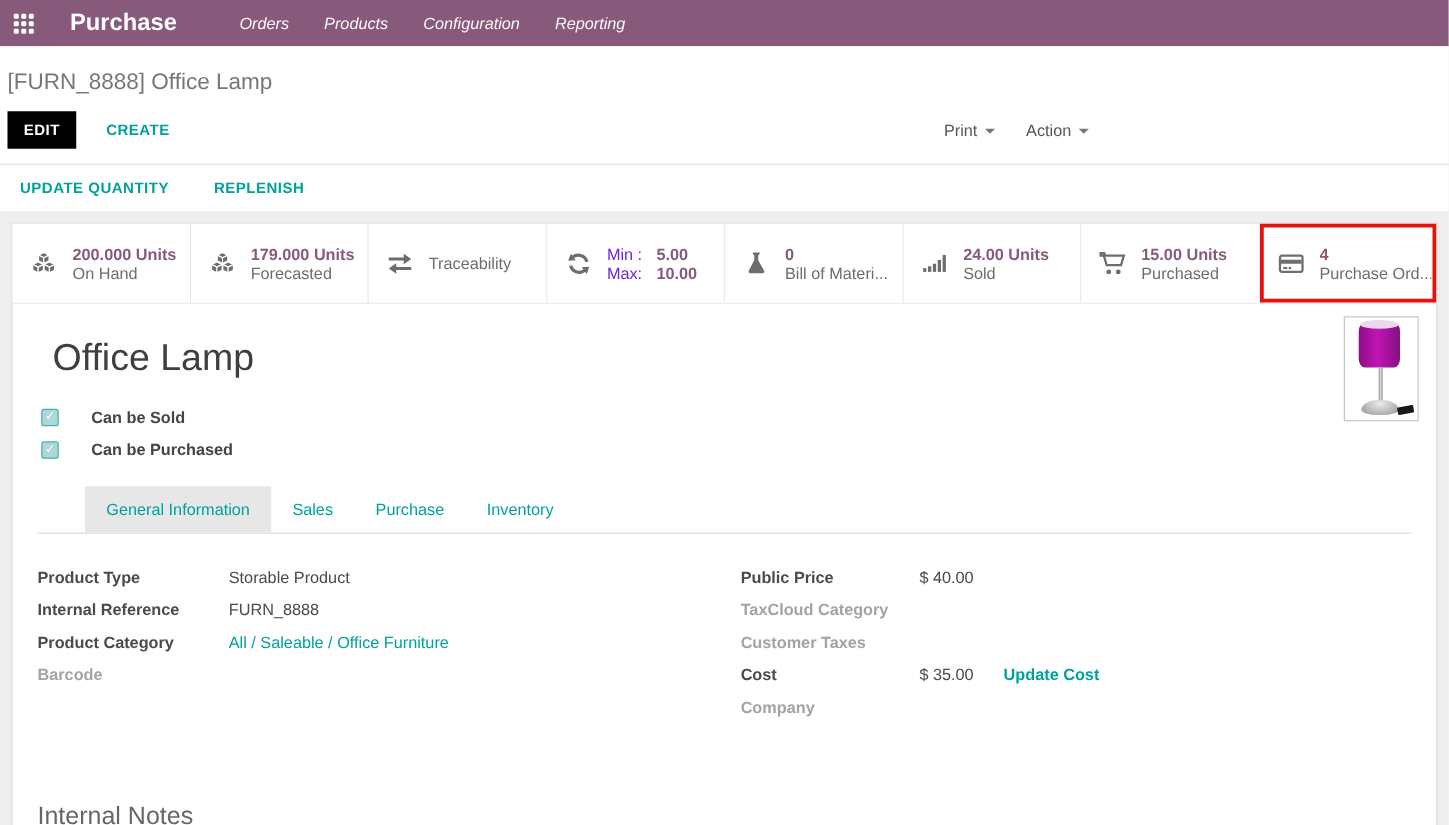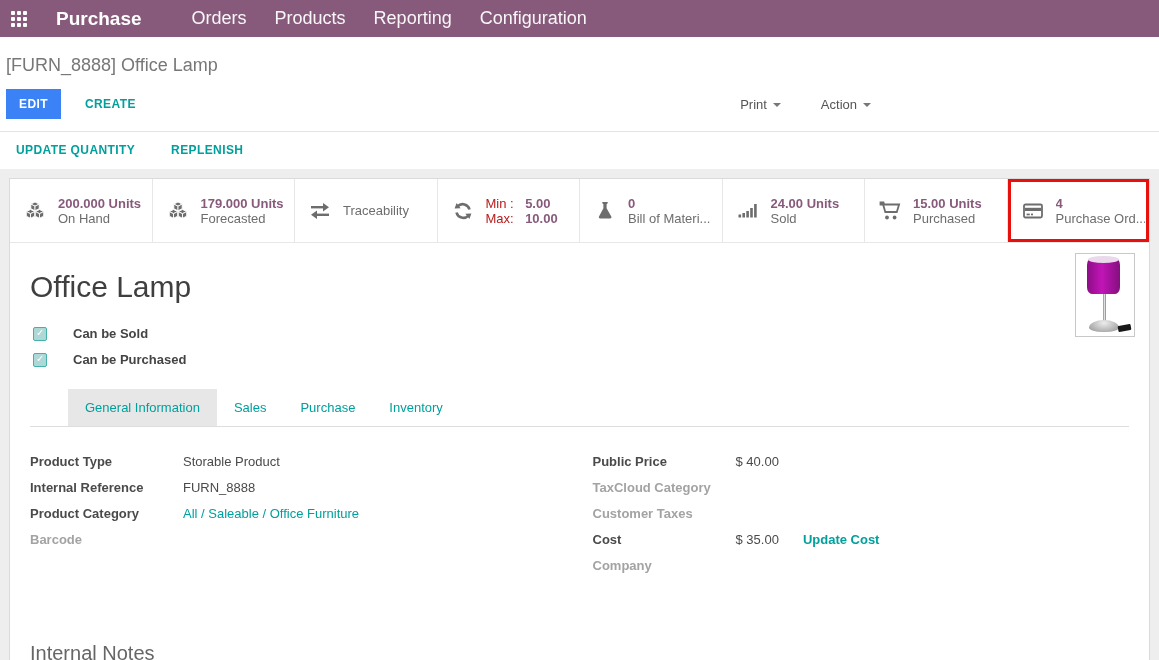--- a/index.html
+++ b/index.html
@@ -11,30 +11,30 @@
     color:#4a4a4a;
   }
 
   
   .navbar { height:37px; background:#875A7B; display:flex; align-items:center; color:#fff; }
   .apps-btn { width:38px; height:37px; display:flex; align-items:center; justify-content:center; cursor:pointer; }
   .grid-icon { display:grid; grid-template-columns:repeat(3,4px); grid-gap:2px; }
   .grid-icon i { width:4px; height:4px; background:#fff; border-radius:1px; }
   .nav-title { font-size:19px; font-weight:bold; margin:0 36px 0 18px; cursor:pointer; }
   .nav-menu { display:flex; height:37px; }
-  .nav-item { padding:0 14px; line-height:37px; font-size:18px; color:rgba(255,255,255,.95); cursor:pointer; }
+  .nav-item { padding:0 14px; line-height:37px; font-size:13px; color:rgba(255,255,255,.95); cursor:pointer;font-style:italic; }
 
   
   .control-panel { background:#fff; padding:8px 16px 12px 6px; border-bottom:1px solid #e3e3e3; }
   .breadcrumb { font-size:18px; color:#777; margin:10px 0 13px 0; }
   .btn-row { display:flex; align-items:center; }
-  .btn-edit { background:#3b82f6; color:#fff; border:none; font-family:inherit;
+  .btn-edit { background:#000000; color:#fff; border:none; font-family:inherit;
               font-size:12px; font-weight:bold; letter-spacing:.4px; padding:8px 13px; cursor:pointer; }
   .btn-create { color:#00A09D; font-size:12px; font-weight:bold; letter-spacing:.4px; margin-left:24px; cursor:pointer; }
-  .cp-right { margin-left:auto; margin-right:272px; display:flex; gap:40px; font-size:13px; color:#555; }
+  .cp-right { margin-left:auto; margin-right:272px; display:flex; gap:25px; font-size:13px; color:#555; }
   .dropdown { cursor:pointer; display:flex; align-items:center; gap:6px; }
   .caret { width:0; height:0; border-left:4px solid transparent; border-right:4px solid transparent;
            border-top:4px solid #777; display:inline-block; margin-top:2px; }
 
   
   .statusbar { background:#fff; padding:11px 16px 12px 16px; display:flex; gap:36px; }
   .status-link { color:#00A09D; font-size:12px; font-weight:bold; letter-spacing:.4px; cursor:pointer; }
 
   
   .content { padding:9px 9px 0 9px; }
@@ -44,25 +44,25 @@
   .btnbox { display:flex; border-bottom:1px solid #e7e7e7; height:64px; }
   .stat { flex:1 1 0; display:flex; align-items:center; padding:0 4px 0 13px;
           border-right:1px solid #e7e7e7; background:#fff; cursor:pointer; min-width:0; }
   .stat:last-child { border-right:none; }
   .stat.highlight { outline:3px solid #e8100c; outline-offset:-3px; }
   .stat .s-icon { width:25px; margin-right:10px; flex-shrink:0; color:#6d6d6d; }
   .stat .s-icon svg { display:block; }
   .s-txt { font-size:13px; line-height:15px; white-space:nowrap; overflow:hidden; }
   .s-val { color:#875A7B; font-weight:bold; }
   .s-lbl { color:#6d6d6d; }
-  .mm-lbl { color:#b91c1c; display:inline-block; min-width:36px; }
+  .mm-lbl { color:#6d28d9; display:inline-block; min-width:36px; }
 
   
   .form-body { padding:27px 20px 0 20px; position:relative; }
-  .o-title { font-size:30px; font-weight:500; color:#3f3f3f; margin:0 0 22px 0; }
+  .o-title { font-size:30px; font-weight:500; color:#3f3f3f; margin:0 0 22px 12px; }
   .chk-row { display:flex; align-items:center; gap:26px; margin:0 0 11px 3px; }
   .chk { width:14px; height:14px; background:#add8d6; border:1px solid #45b1ad; border-radius:2px;
          position:relative; cursor:pointer; flex-shrink:0; }
   .chk::after { content:"✓"; position:absolute; left:2px; top:-1px; font-size:10px; color:#fff; }
   .chk-label { font-size:13px; font-weight:bold; color:#444; }
 
   .tabs { display:flex; border-bottom:1px solid #ddd; margin-top:22px;padding-left:38px; }
   .tab { padding:11px 17px; font-size:13px; color:#00A09D; cursor:pointer; }
   .tab.active { background:#e7e7e7; }
 
@@ -108,22 +108,22 @@
         <i></i>
         <i></i>
         <i></i>
         <i></i>
     </span>
   </div>
   <div class="nav-title">Purchase</div>
   <div class="nav-menu">
     <div class="nav-item">Orders</div>
     <div class="nav-item">Products</div>
+    <div class="nav-item">Configuration</div>
     <div class="nav-item">Reporting</div>
-    <div class="nav-item">Configuration</div>
   </div>
 </div>
 
 <div class="control-panel">
   <div class="breadcrumb">[FURN_8888] Office Lamp</div>
   <div class="btn-row">
     <button class="btn-edit">EDIT</button>
     <span class="btn-create">CREATE</span>
     <div class="cp-right">
       <span class="dropdown">

